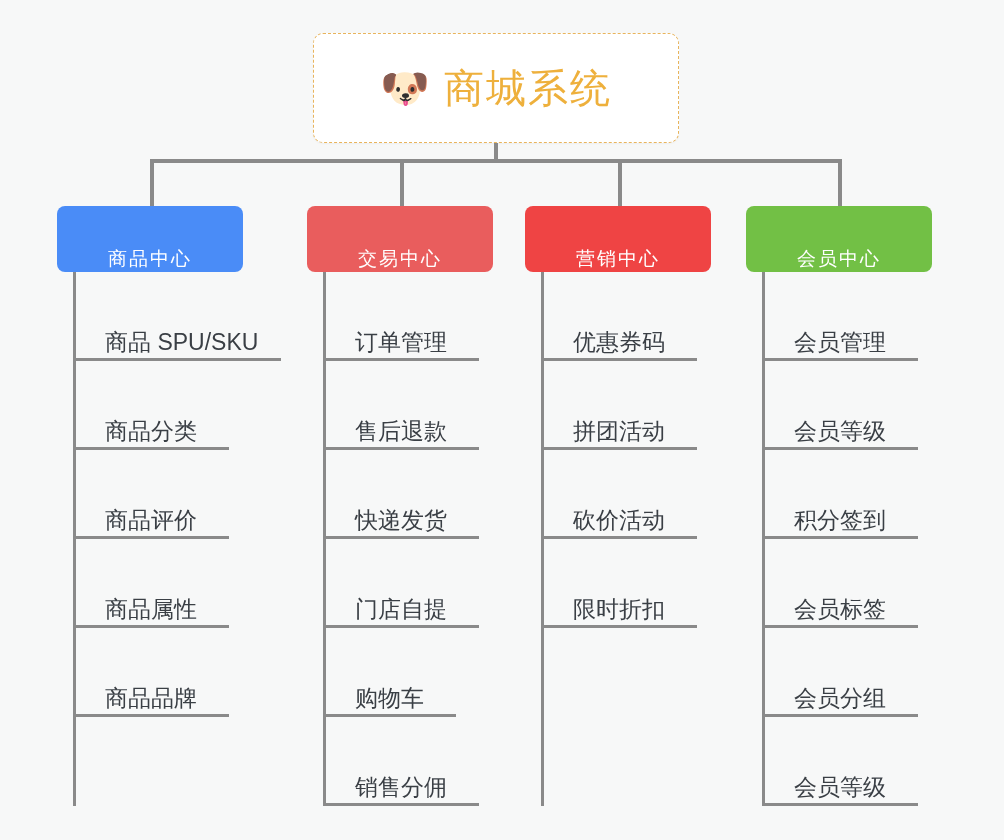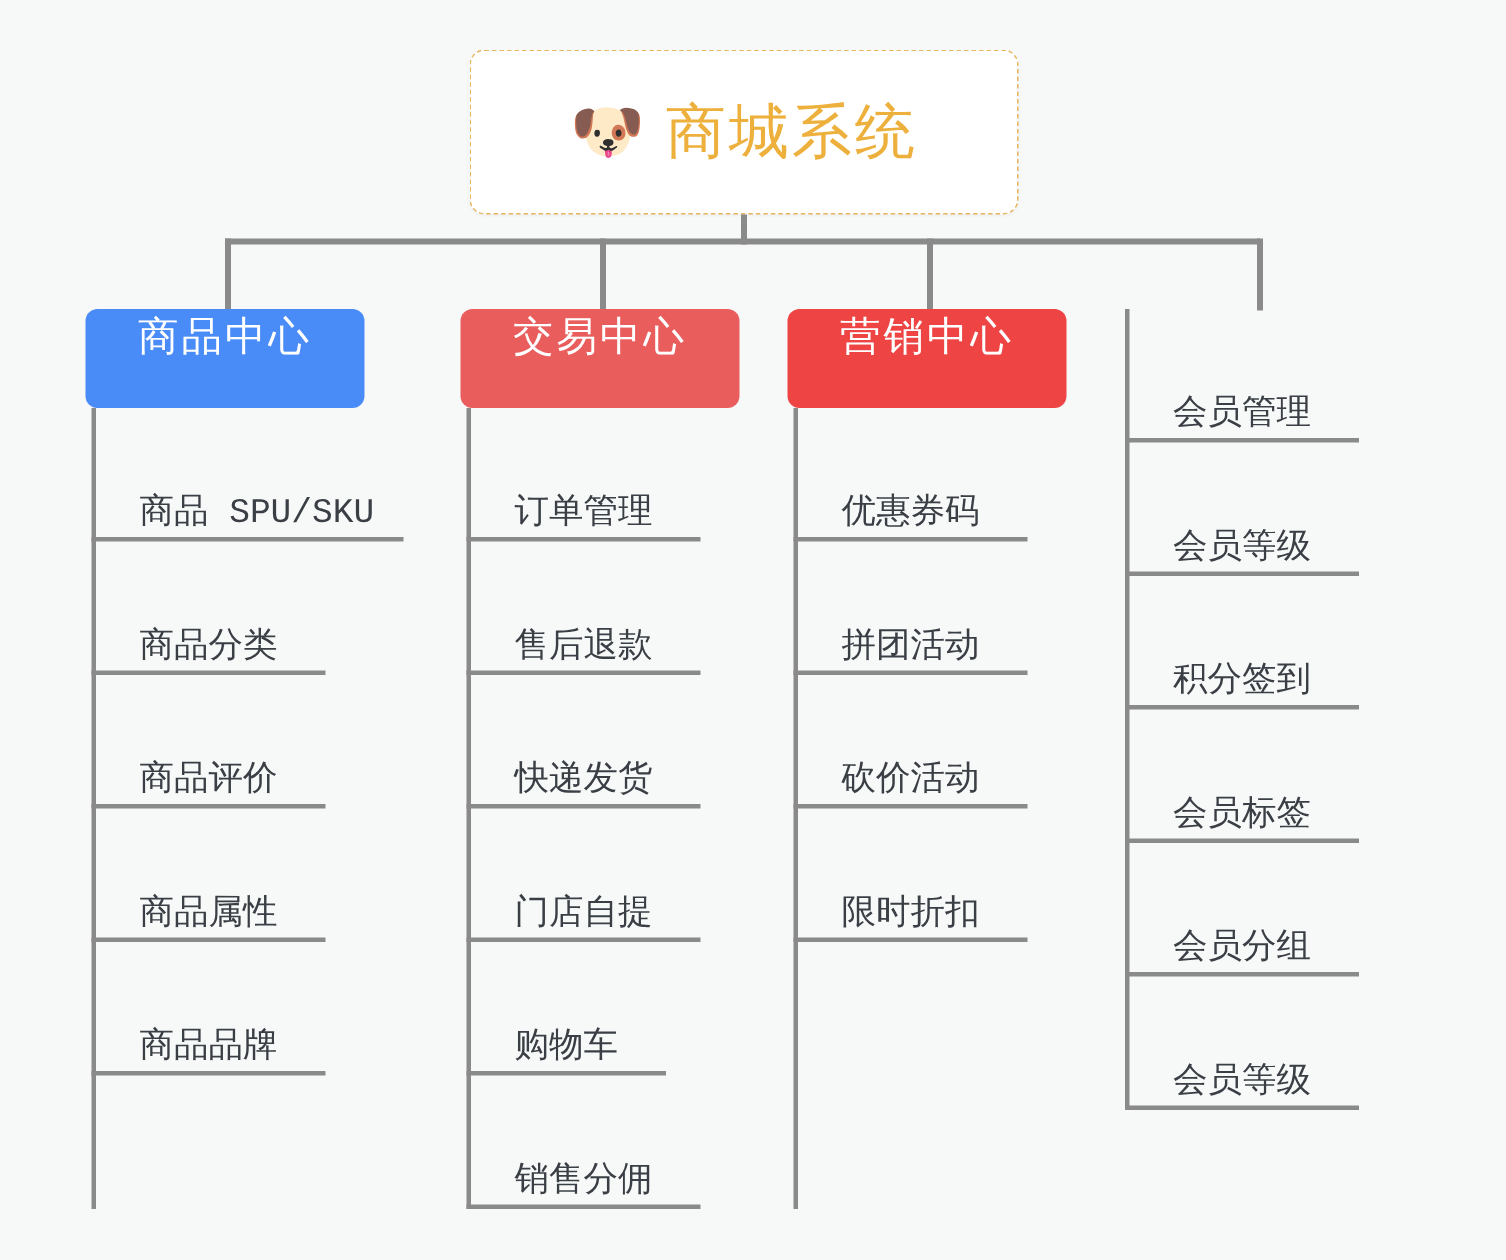--- a/index.html
+++ b/index.html
@@ -80,34 +80,33 @@
   
   .column {
     position: absolute;
     top: 206px;
   }
   .cat-box {
     box-sizing: border-box;
     height: 66px;
     border-radius: 8px;
     display: flex;
-    align-items: flex-start;
+    align-items: flex-end;
     justify-content: center;
     color: #ffffff;
-    font-size: 27px;
+    font-size: 19px;
     letter-spacing: 2px;
     white-space: nowrap;
   }
 
   
   .leaf-tree {
     position: relative;
-    margin-left: 4px;
+    margin-left: 16px;
     padding-left: 0;
-    font-family: Liberation Mono, monospace;
   }
   .leaf-spine {
     position: absolute;
     left: 0;
     top: 0;
     width: 3px;
     background: #8a8a8a;
   }
   .leaf-item {
     position: relative;
@@ -231,20 +230,23 @@
         <span class="leaf-underline" style="width: 156px; background: rgb(138, 138, 138);"></span>
       </div>
       <div class="leaf-item">
         <span class="leaf-label">限时折扣</span>
         <span class="leaf-underline" style="width: 156px; background: rgb(138, 138, 138);"></span>
       </div>
     </div>
   </div>
 
   <div class="column" style="left:746px;">
+    <div class="cat-box" style="width: 186px; background: rgb(114, 192, 69);">
+      <span>会员中心</span>
+    </div>
     <div class="leaf-tree">
       <div class="leaf-spine" style="height: 534px; background: rgb(138, 138, 138);"></div>
       <div class="leaf-item">
         <span class="leaf-label">会员管理</span>
         <span class="leaf-underline" style="width: 156px; background: rgb(138, 138, 138);"></span>
       </div>
       <div class="leaf-item">
         <span class="leaf-label">会员等级</span>
         <span class="leaf-underline" style="width: 156px; background: rgb(138, 138, 138);"></span>
       </div>

